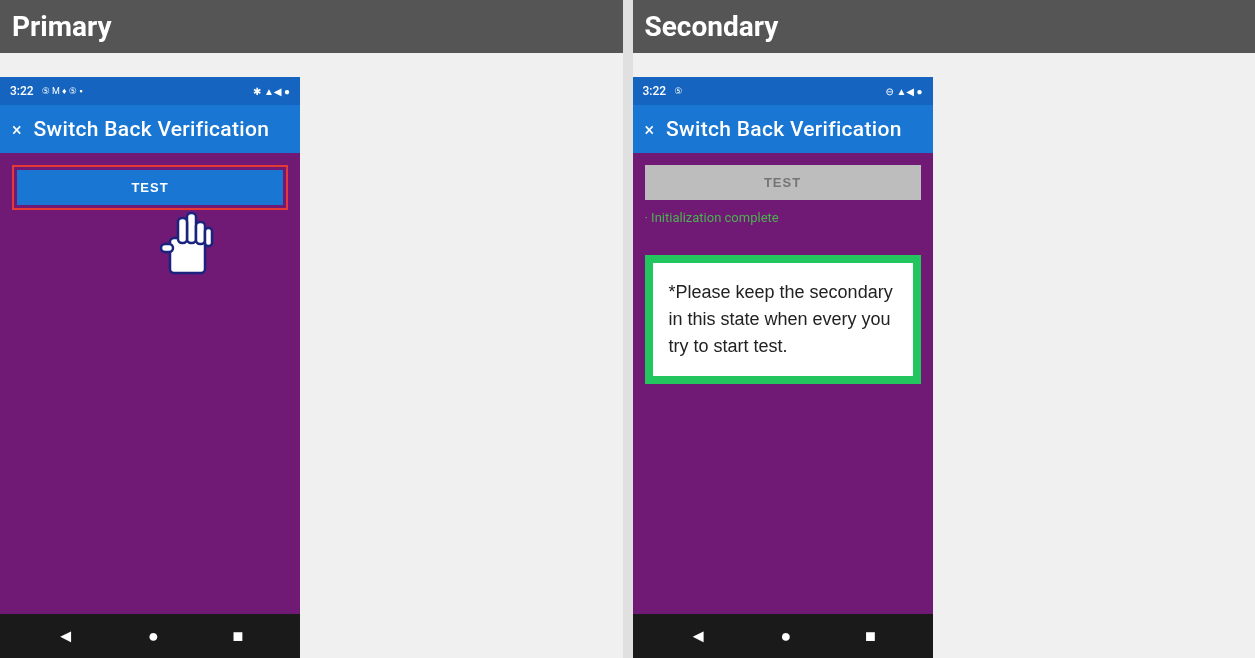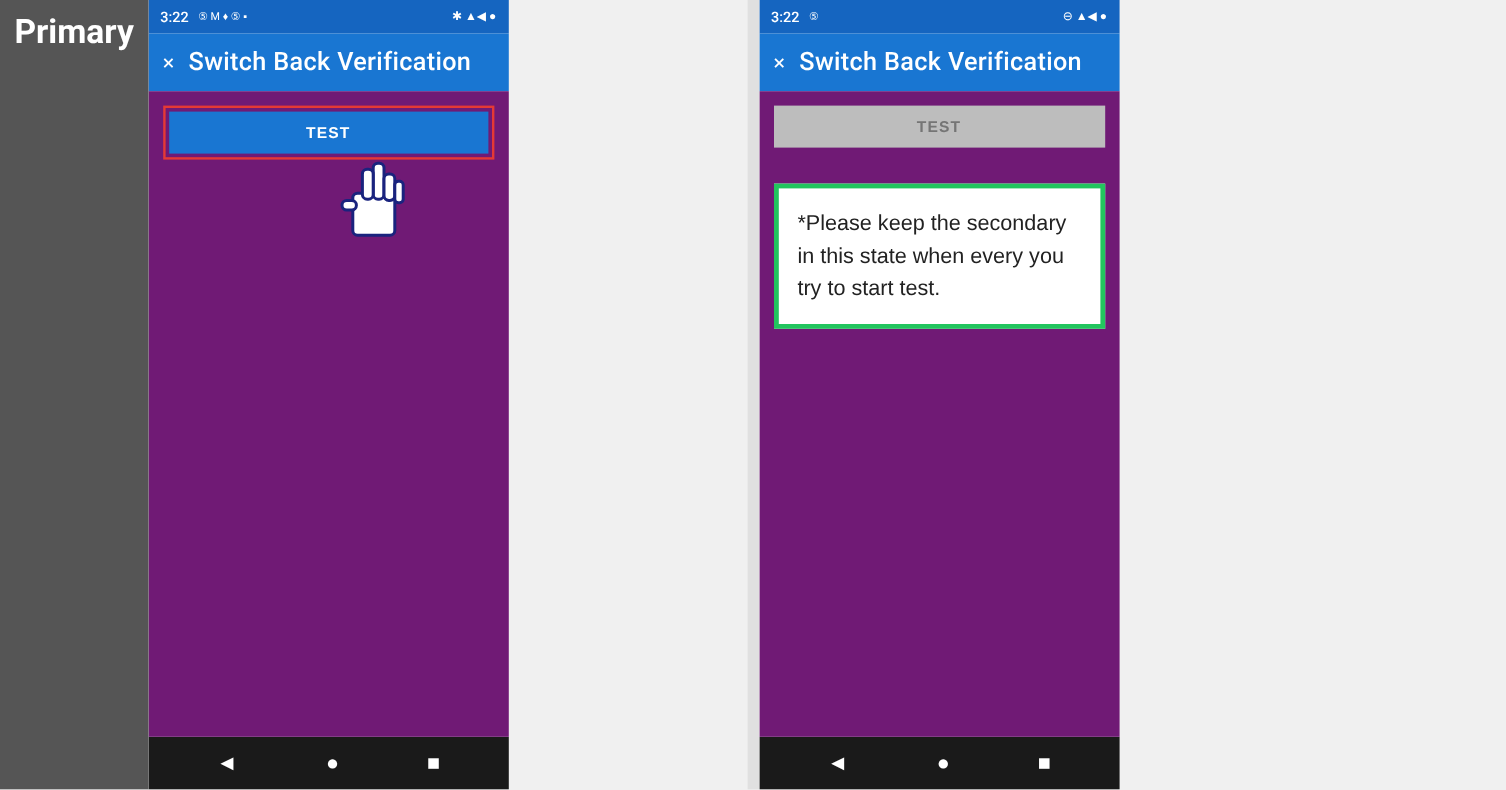--- a/index.html
+++ b/index.html
@@ -9,21 +9,21 @@
       background: #f0f0f0;
       font-family: 'Roboto', Arial, sans-serif;
       display: flex;
       flex-direction: row;
       overflow: hidden;
     }
 
     
     .panel {
       display: flex;
-      flex-direction: row;
+      flex-direction: column;
       flex: 1;
     }
 
     .label-section {
       display: flex;
       align-items: flex-start;
       justify-content: flex-start;
       padding: 10px 12px;
       background: #555;
       min-width: 120px;
@@ -34,20 +34,21 @@
       font-size: 28px;
       font-weight: bold;
     }
 
     .phone-screen {
       background: white;
       flex: 1;
       display: flex;
       flex-direction: column;
       max-width: 300px;
+      margin-top: 24px;
     }
 
     
     .status-bar {
       background: #1565c0;
       color: white;
       font-size: 11px;
       padding: 4px 10px;
       display: flex;
       justify-content: space-between;
@@ -129,21 +130,21 @@
     }
 
     .info-box-text {
       font-size: 20px;
       color: #222;
       font-family: Arial, sans-serif;
     }
 
     
     .secondary-info-box {
-      border: 4px solid #22c55e;
+      border: 8px solid #22c55e;
       padding: 16px;
       margin-top: 30px;
       background: white;
     }
 
     .secondary-info-text {
       font-size: 18px;
       color: #222;
       font-family: Arial, sans-serif;
       line-height: 1.5;
@@ -256,20 +257,23 @@
       <span class="nav-icon">●</span>
       <span class="nav-icon">■</span>
     </div>
   </div>
 </div>
 
 <div class="divider"></div>
 
 <div class="panel">
 
+  <div class="label-section">
+    <span class="panel-label">Secondary</span>
+  </div>
 
   <div class="phone-screen">
 
     <div class="status-bar">
       <div class="status-left">
         <span style="font-size:12px;font-weight:500;">3:22</span>
         <span style="font-size:9px; margin-left:4px;">⑤</span>
       </div>
       <div class="status-right">
         <span style="font-size:10px;">⊖ ▲◀ ●</span>
@@ -279,20 +283,21 @@
     <div class="app-bar">
       <span class="close-btn">×</span>
       <span class="app-title">Switch Back Verification</span>
     </div>
 
     <div class="phone-content">
       
       <button class="test-button-disabled">TEST</button>
 
       
+      <div class="init-complete">· Initialization complete</div>
 
       
       <div class="secondary-info-box">
         <span class="secondary-info-text">*Please keep the secondary in this state when every you try to start test.</span>
       </div>
     </div>
 
     <div class="nav-bar">
       <span class="nav-icon">◄</span>
       <span class="nav-icon">●</span>

